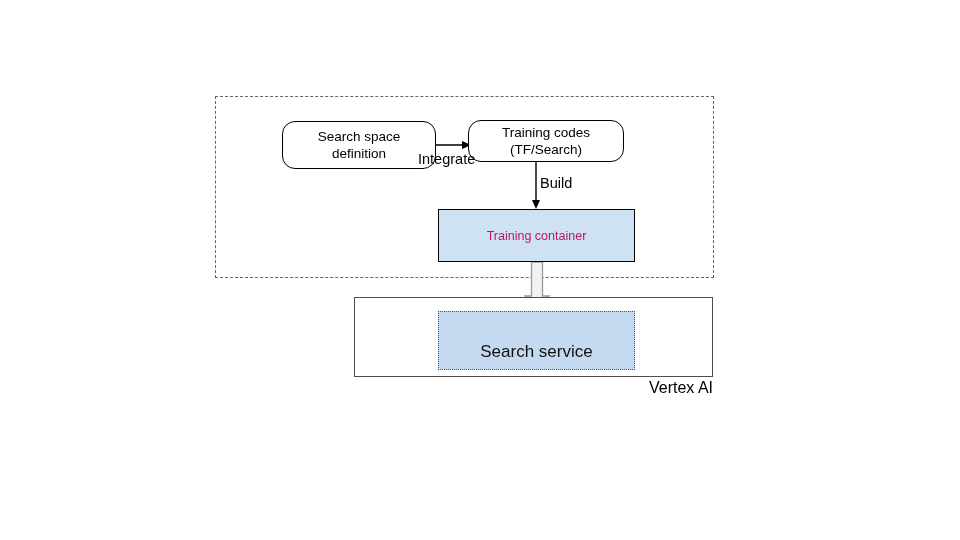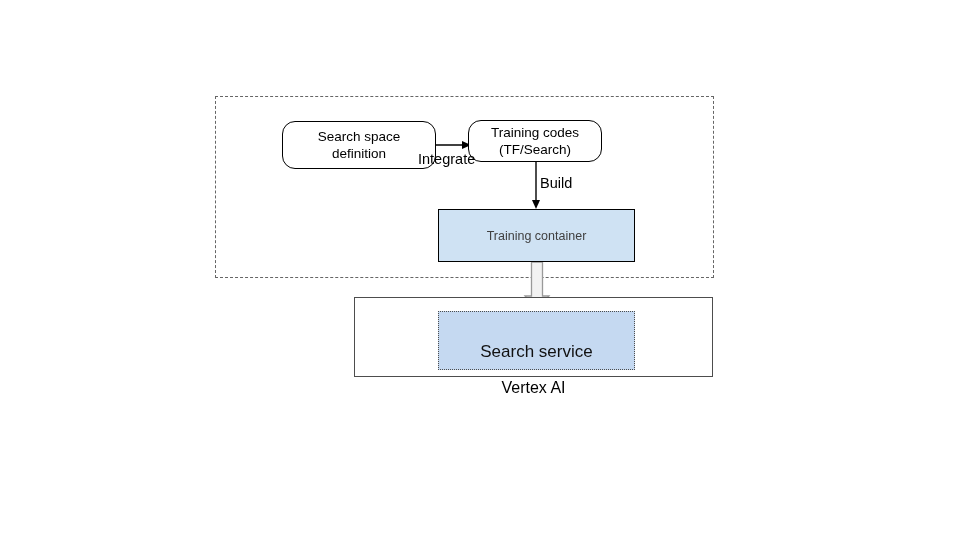--- a/index.html
+++ b/index.html
@@ -53,37 +53,37 @@
     left: 250px;
     top: 121px;
     width: 154px;
     height: 48px;
     margin-left: 32px;
   }
 
   #training-codes-box {
     left: 468px;
     top: 120px;
-    width: 134px;
+    width: 156px;
     height: 42px;
   }
 
   
   #training-container-box {
     left: 438px;
     top: 209px;
     width: 197px;
     height: 53px;
     border: 1.6px solid #000000;
     background: #cfe2f3;
     display: flex;
     align-items: center;
     justify-content: center;
     font-size: 12.5px;
-    color: #404040;
+    color: #be185d;
     text-align: center;
   }
 
   #vertex-ai-box {
     left: 354px;
     top: 297px;
     width: 359px;
     height: 80px;
     border: 1.6px solid #4d4d4d;
     background: #ffffff;
@@ -102,21 +102,21 @@
     text-align: center;
     font-size: 17px;
     line-height: 1.28;
     color: #111111;
   }
 
   #vertex-ai-label {
     left: 354px;
     top: 379px;
     width: 359px;
-    text-align: center;
+    text-align: right;
     font-size: 16px;
     color: #000000;
   }
 
   
   .edge-label {
     position: absolute;
     font-size: 14.5px;
     color: #000000;
     background: transparent;

